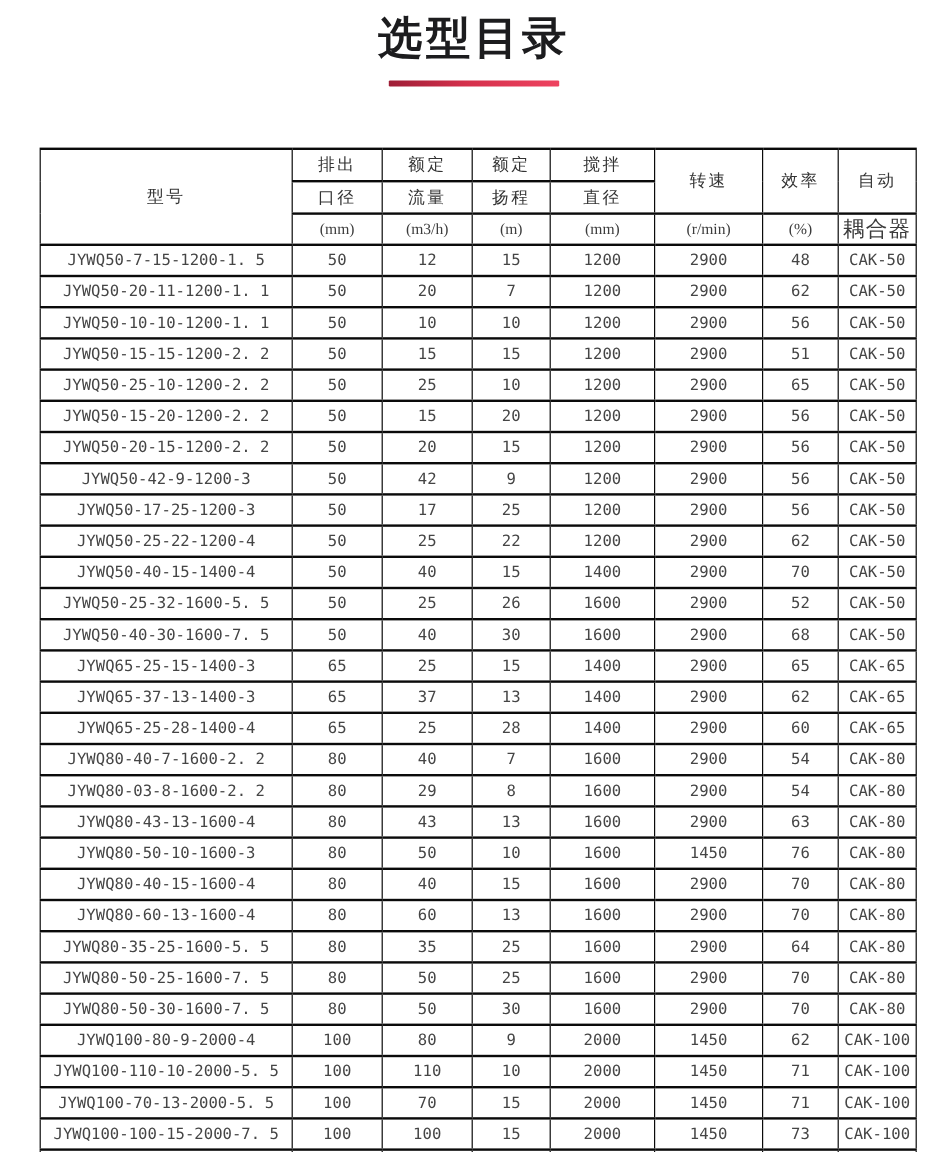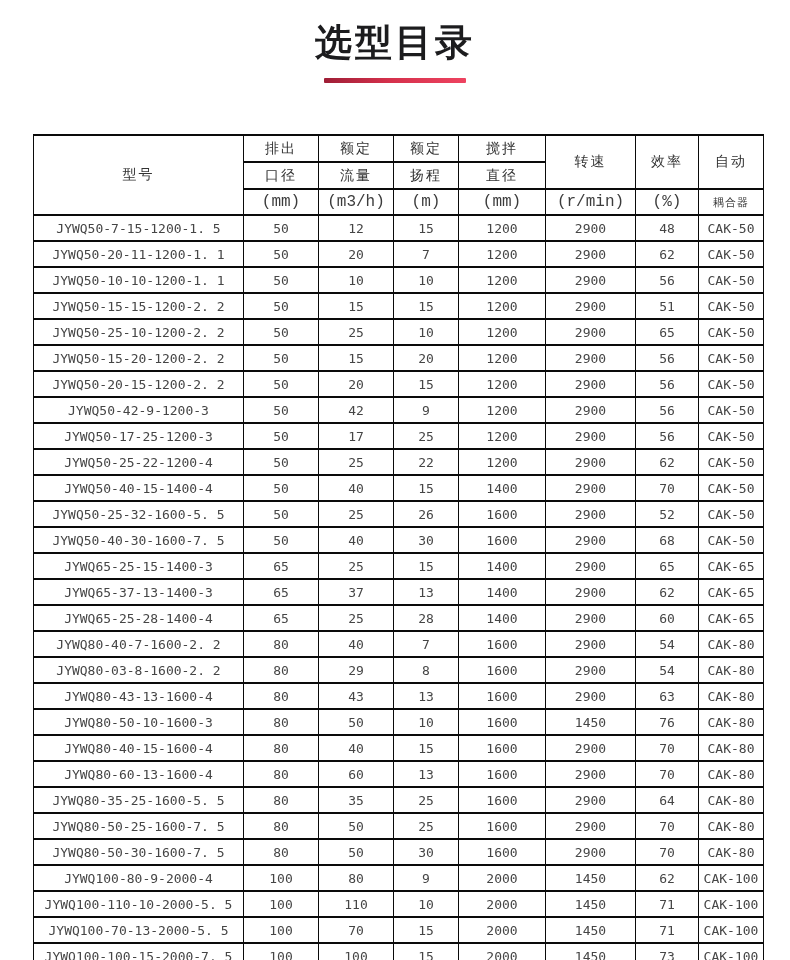--- a/index.html
+++ b/index.html
@@ -11,21 +11,21 @@
   .page {
     position: relative;
     width: 790px;
     height: 960px;
     overflow: hidden;
     background: #ffffff;
     font-family: "Liberation Sans", sans-serif;
   }
   .page-title {
     margin: 0;
-    padding-top: 20px;
+    padding-top: 9px;
     height: 45px;
     line-height: 45px;
     text-align: center;
     font-size: 37px;
     font-weight: bold;
     letter-spacing: 3px;
     color: #1c1c1e;
     font-family: "Liberation Sans", sans-serif;
   }
   .title-underline {
@@ -54,28 +54,28 @@
   }
   .selection-table thead th {
     font-weight: normal;
     font-size: 14px;
     color: #333333;
     letter-spacing: 2px;
     height: 25px;
   }
   .selection-table thead tr.unit-row th {
     height: 24px;
-    font-size: 16px;
+    font-size: 13px;
     letter-spacing: 0;
     color: #3c3c3c;
-    font-family: Liberation Mono, monospace;
+    font-family: Liberation Serif, serif;
   }
   .selection-table thead tr.unit-row th.cjk-unit {
     font-family: "Liberation Sans", sans-serif;
-    font-size: 11px;
+    font-size: 18px;
     letter-spacing: 1px;
   }
   .selection-table tbody td {
     height: 24px;
     font-size: 13px;
     color: #454545;
     font-family: "DejaVu Sans Mono", "Liberation Mono", monospace;
   }
   .selection-table tbody tr.partial-row td {
     height: 24px;

